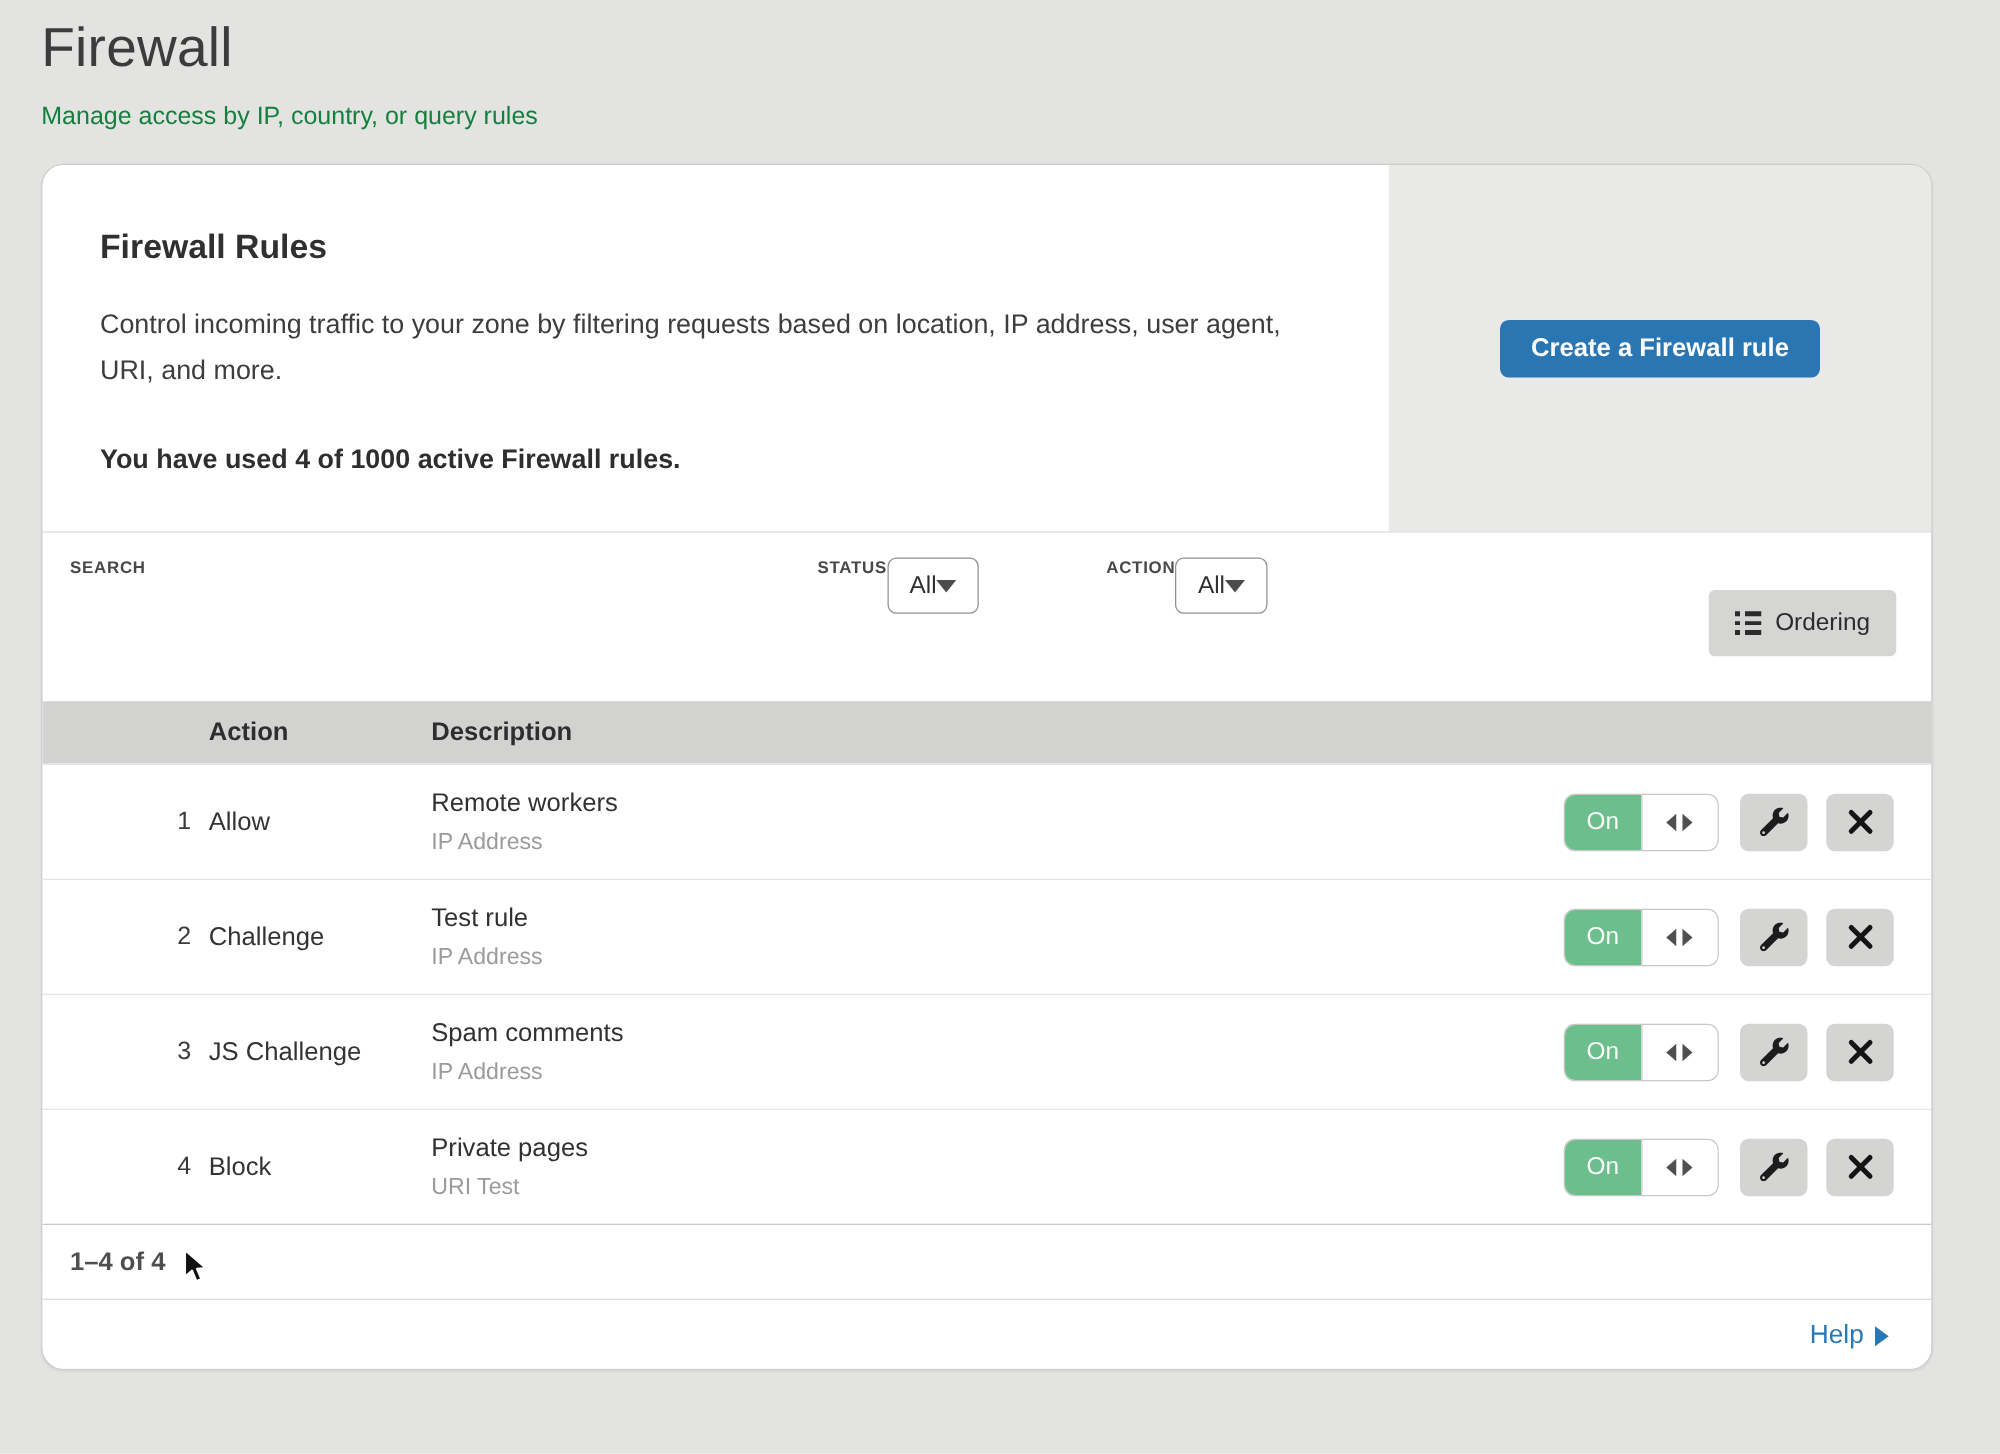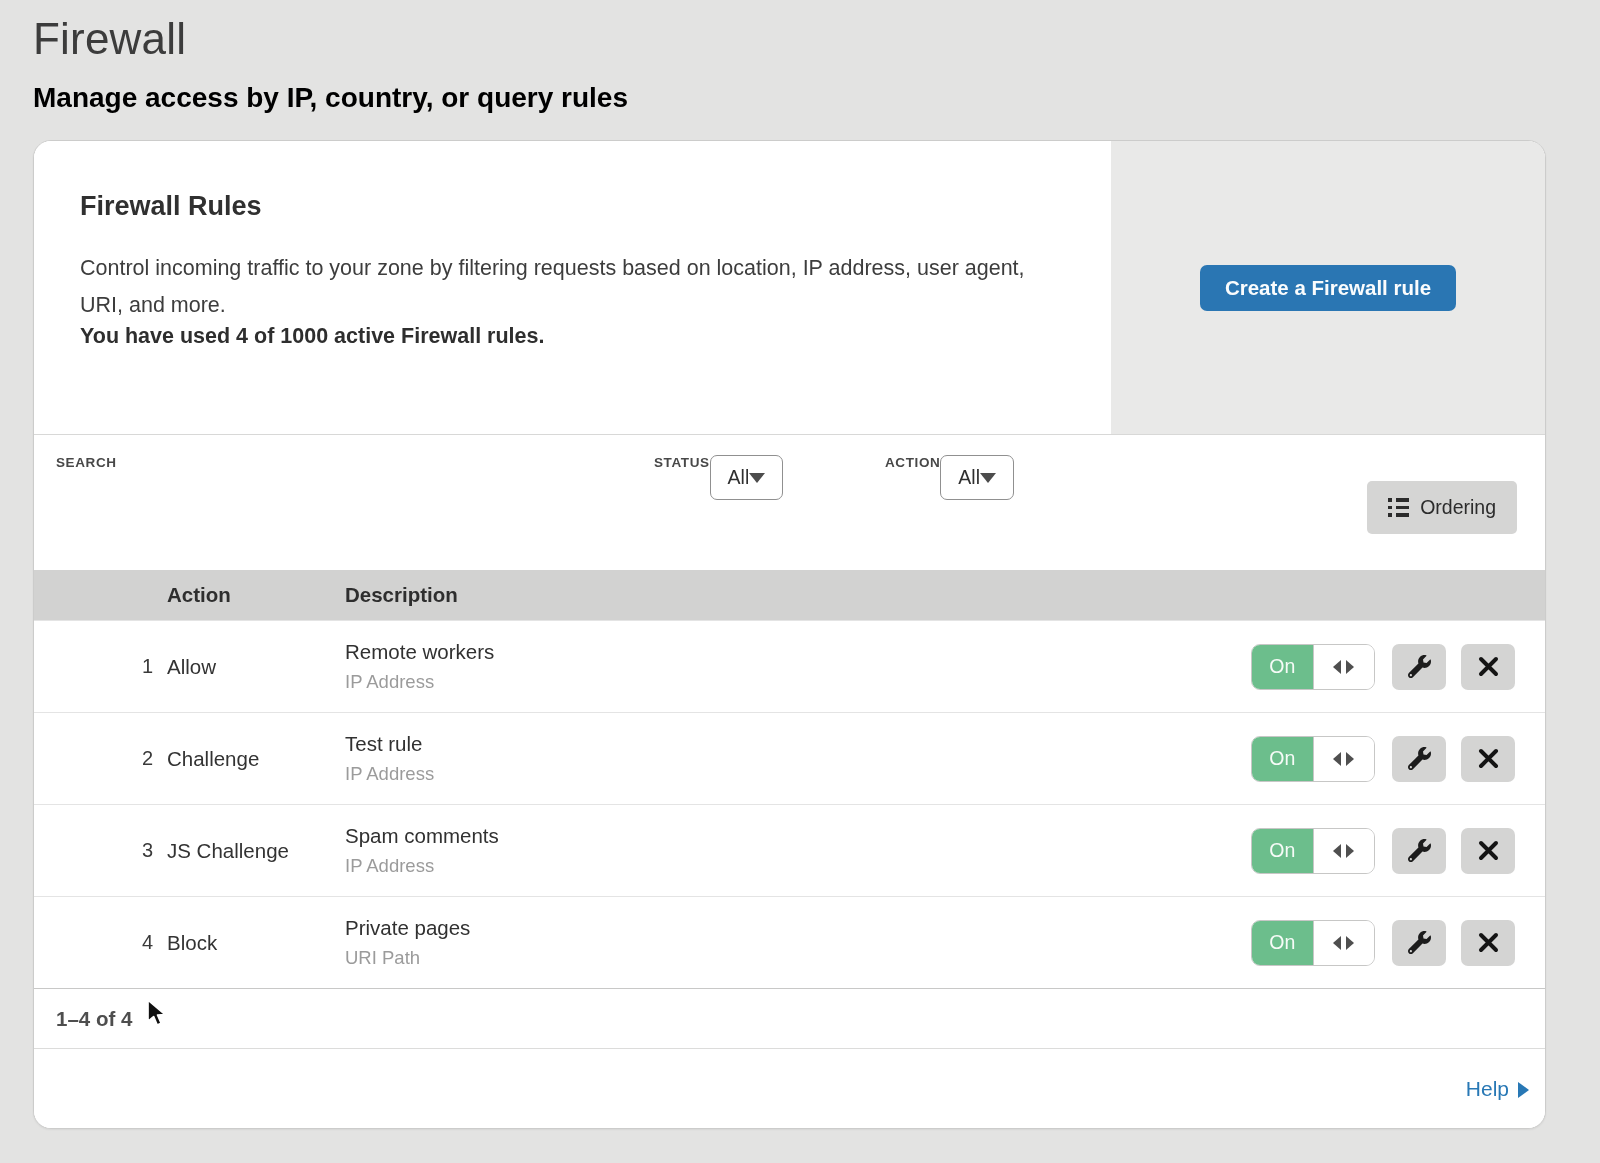--- a/index.html
+++ b/index.html
@@ -15,23 +15,23 @@
 
   
   .page-title {
     font-size: 44px;
     font-weight: 500;
     color: #3c3c3c;
     letter-spacing: 0.2px;
     margin-top: 4px;
   }
   .page-subtitle {
-    font-size: 28px;
-    font-weight: 700;
-    color: #000000;
+    font-size: 20px;
+    font-weight: 400;
+    color: #15803d;
     margin-top: 18px;
   }
 
   
   .card {
     margin-top: 26px;
     width: 1513px;
     background: #ffffff;
     border: 1px solid #cccccb;
     border-radius: 18px;
@@ -56,20 +56,21 @@
     color: #303030;
   }
   .card-desc {
     margin-top: 28px;
     max-width: 955px;
     font-size: 21.5px;
     line-height: 1.72;
     color: #3d3d3d;
   }
   .card-note {
+    margin-top: 40px;
     font-size: 21.5px;
     font-weight: 700;
     color: #2e2e2e;
   }
   .card-top-right {
     width: 434px;
     flex: 0 0 434px;
     background: #e9e9e8;
     display: flex;
     align-items: center;
@@ -265,26 +266,26 @@
     border-top: 1px solid #c8c8c7;
     display: flex;
     align-items: center;
     padding-left: 22px;
     font-size: 20.5px;
     font-weight: 600;
     color: #4e4e4e;
     background: #fff;
   }
   .card-footer {
-    height: 80px;
+    height: 56px;
     border-top: 1px solid #dcdcdb;
     display: flex;
     align-items: center;
     justify-content: flex-end;
-    padding-right: 16px;
+    padding-right: 34px;
     background: #fff;
   }
   .help-link {
     display: flex;
     align-items: center;
     gap: 9px;
     font-size: 21px;
     font-weight: 500;
     color: #2878b5;
     text-decoration: none;
@@ -459,21 +460,21 @@
             </svg>
         </button>
       </div>
     </div>
 
     <div class="tbl-row">
       <div class="cell-num">4</div>
       <div class="cell-action">Block</div>
       <div class="cell-desc">
         <div class="desc-title">Private pages</div>
-        <div class="desc-sub">URI Path</div>
+        <div class="desc-sub">URI Test</div>
       </div>
       <div class="cell-controls">
         <div class="toggle">
           <span class="toggle-on">On</span>
           <span class="toggle-handle">
               <span class="tri-left"></span>
               <span class="tri-right"></span>
             </span>
         </div>
         <button class="icon-btn">

